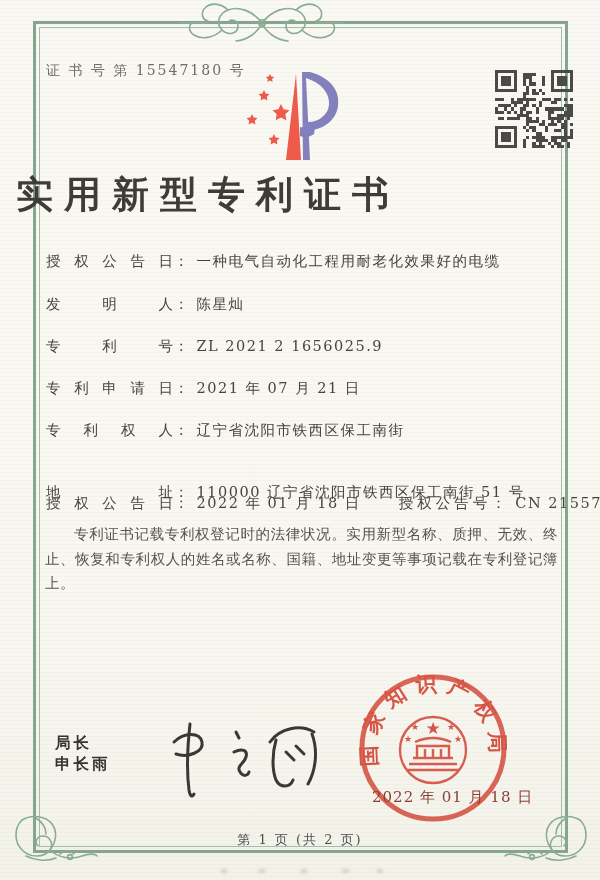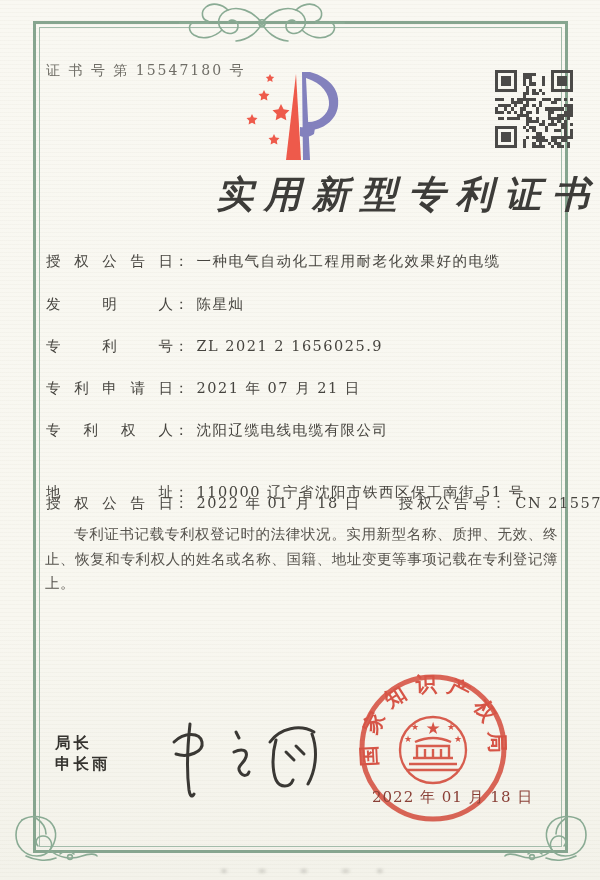--- a/index.html
+++ b/index.html
@@ -27,23 +27,23 @@
   .orn-bl{left:12px;top:812px;}
   .orn-br{left:504px;top:812px;transform:scaleX(-1);}
   
   .cert-no{
     position:absolute;left:46px;top:62px;
     font-size:14px;letter-spacing:2px;color:#6f6d66;
   }
   .logo{position:absolute;left:240px;top:64px;}
   .qr{position:absolute;left:495px;top:70px;width:78px;height:78px;}
   .title{
-    position:absolute;left:17px;right:0;top:170px;
-    text-align:right;font-size:37px;font-weight:600;
-    letter-spacing:11px;color:#3d3c39;text-indent:11px;font-style:italic;
+    position:absolute;left:5px;right:0;top:170px;
+    text-align:left;font-size:37px;font-weight:600;
+    letter-spacing:11px;color:#3d3c39;text-indent:11px;
   }
   
   .fields{position:absolute;left:46px;right:40px;top:248px;font-size:14.5px;color:#46443f;}
   .frow{position:absolute;left:0;right:0;white-space:nowrap;}
   .flabel{
     display:inline-block;width:128px;vertical-align:bottom;
     text-align:justify;text-align-last:justify;letter-spacing:1px;
   }
   .fcolon{display:inline-block;margin-right:8px;}
   .fvalue{letter-spacing:1.5px;}
@@ -443,21 +443,21 @@
     <div class="frow r1">
       <span class="flabel">发明人</span><span class="fcolon">：</span><span class="fvalue">陈星灿</span>
     </div>
     <div class="frow r2">
       <span class="flabel">专利号</span><span class="fcolon">：</span><span class="fvalue">ZL 2021 2 1656025.9</span>
     </div>
     <div class="frow r3">
       <span class="flabel">专利申请日</span><span class="fcolon">：</span><span class="fvalue">2021 年 07 月 21 日</span>
     </div>
     <div class="frow r4">
-      <span class="flabel">专利权人</span><span class="fcolon">：</span><span class="fvalue">沈阳辽缆电线电缆有限公司</span>
+      <span class="flabel">专利权人</span><span class="fcolon">：</span><span class="fvalue">辽宁省沈阳市铁西区保工南街</span>
     </div>
     <div class="frow r5">
       <span class="flabel">地址</span><span class="fcolon">：</span><span class="fvalue">110000  辽宁省沈阳市铁西区保工南街 51 号</span>
     </div>
     <div class="frow r6">
       <span class="flabel">授权公告日</span><span class="fcolon">：</span><span class="fvalue">2022 年 01 月 18 日</span><span class="fvalue grant2"><span class="fvalue" style="letter-spacing:4px;">授权公告号</span><span class="fcolon">：</span><span class="fvalue">CN 215577800 U</span></span>
     </div>
   </div>
 
   <div class="paras">
@@ -499,16 +499,17 @@
     <g fill="#dd4a3c">
       <text x="80" y="66" font-size="17" text-anchor="middle">★</text>
       <text x="62" y="62" font-size="9" text-anchor="middle">★</text>
       <text x="98" y="62" font-size="9" text-anchor="middle">★</text>
       <text x="55" y="74" font-size="9" text-anchor="middle">★</text>
       <text x="105" y="74" font-size="9" text-anchor="middle">★</text>
     </g>
   </svg>
   <div class="seal-date">2022 年 01 月 18 日</div>
 
+  <div class="footer">第 1 页 (共 2 页)</div>
 
   <div class="bleed"></div>
 
 </div>
 
 </body></html>

